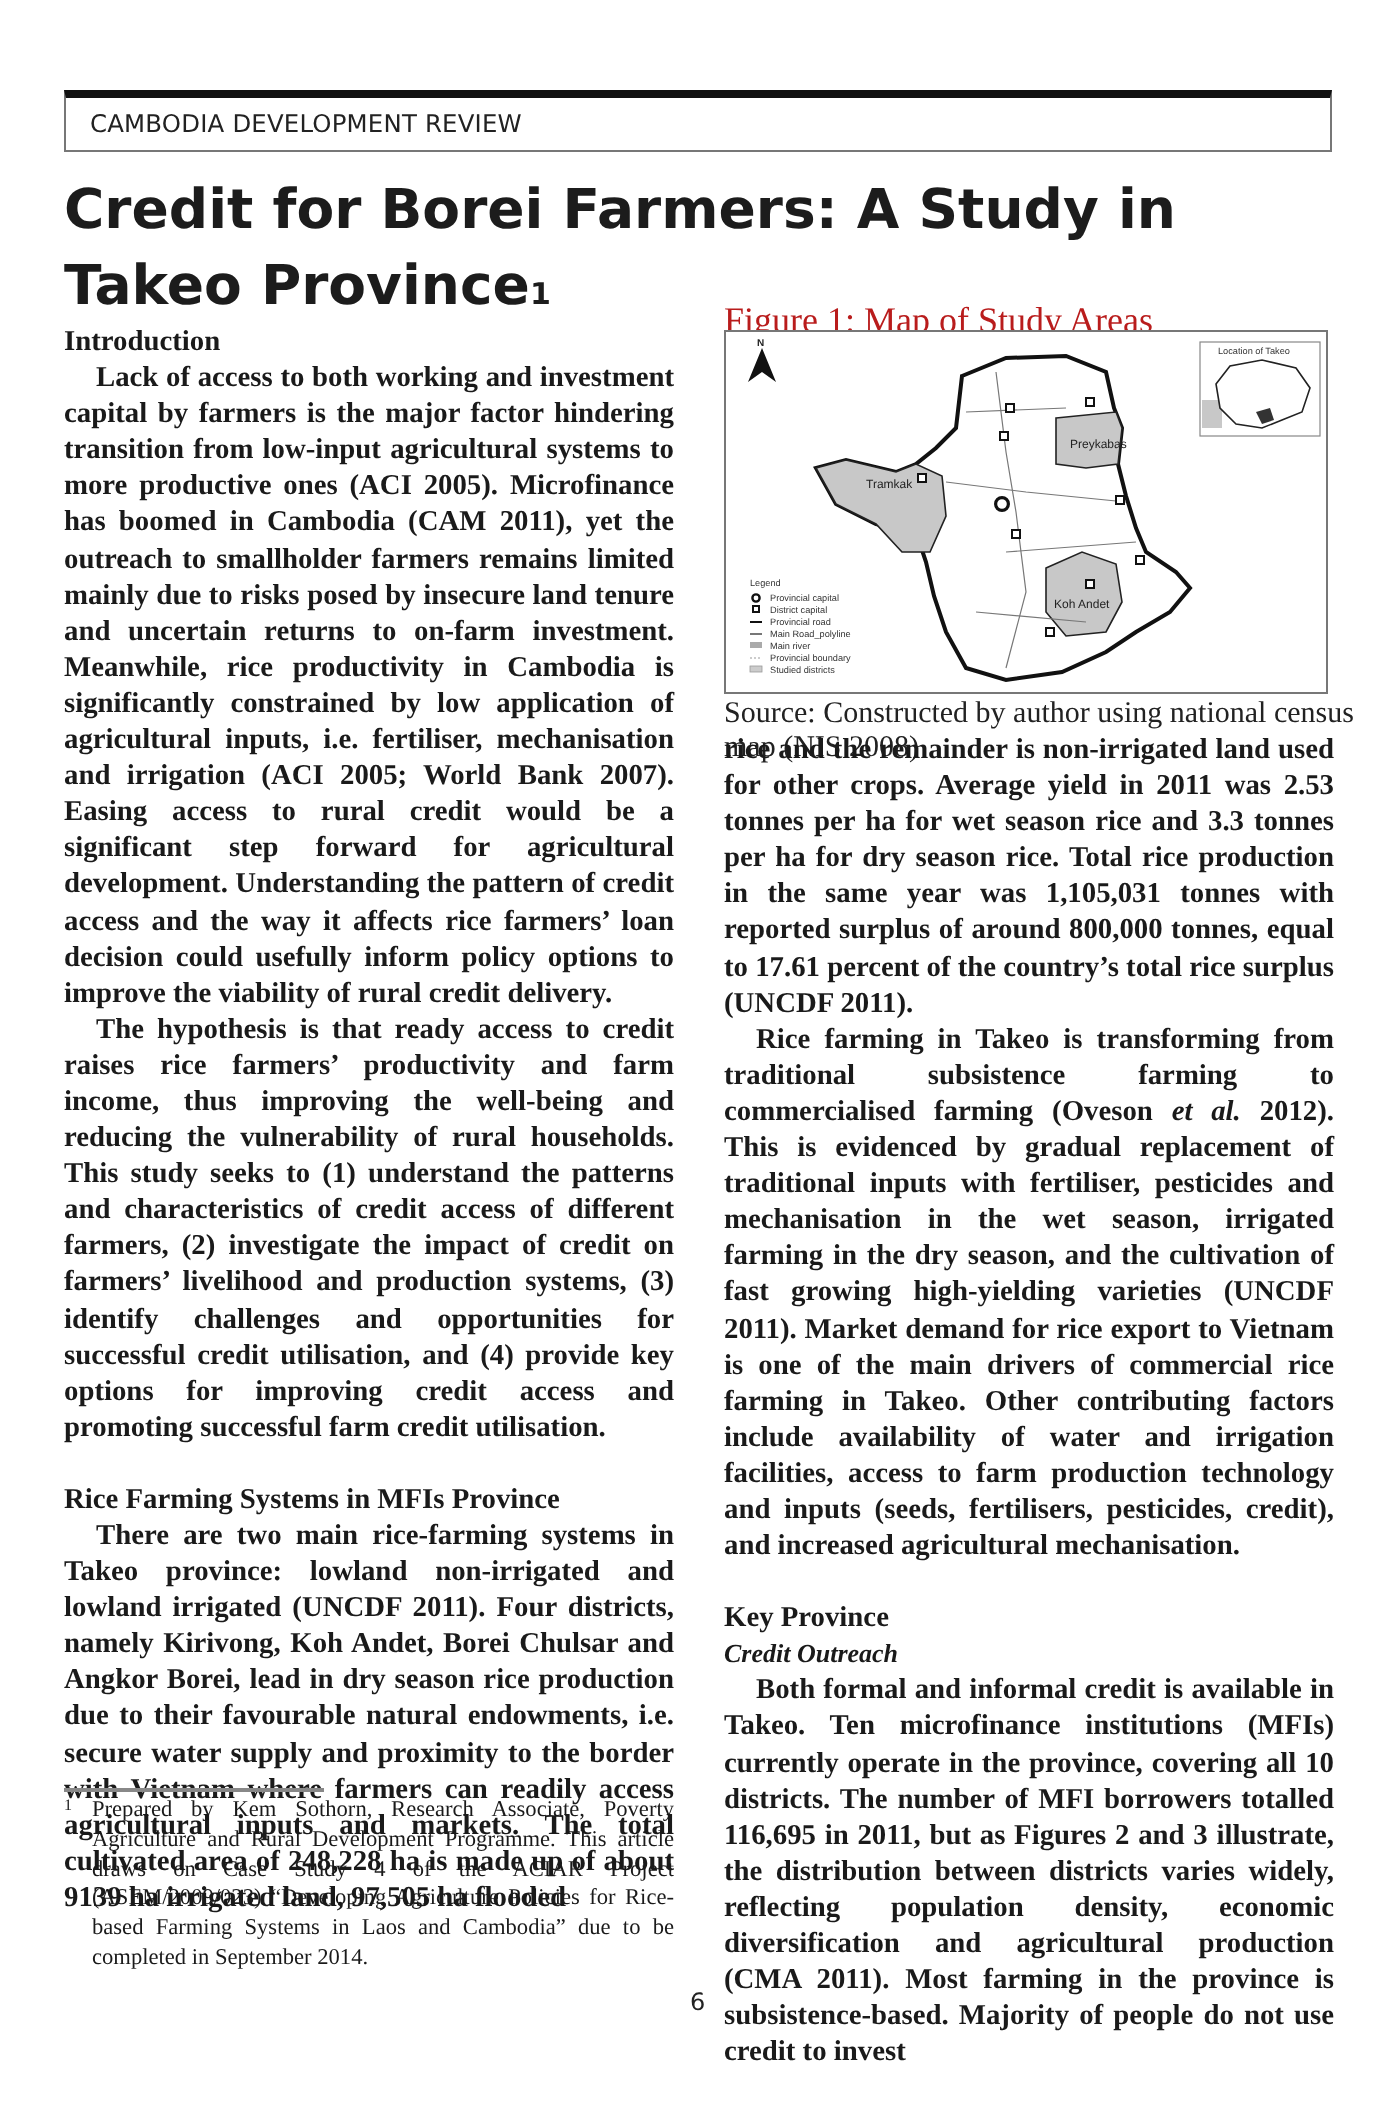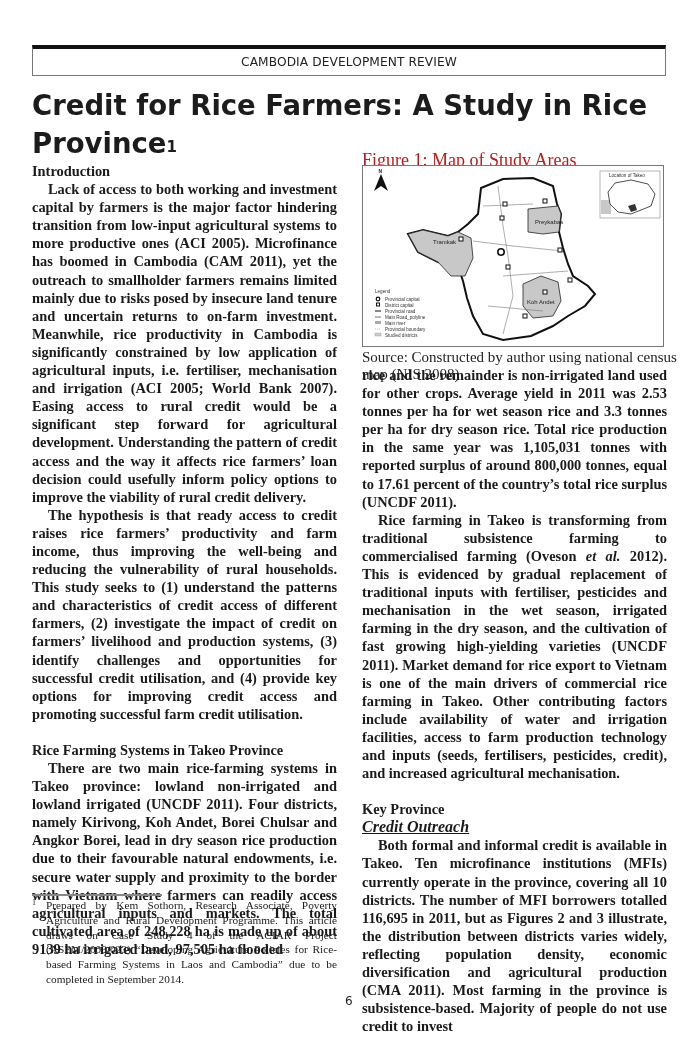--- a/index.html
+++ b/index.html
@@ -1,64 +1,64 @@
 <!DOCTYPE html>
 <html><head>
 <meta charset="utf-8">
 <style>
   html, body { margin:0; padding:0; background:#fff; }
   body { width:700px; height:1051px; position:relative; overflow:hidden; color:#1a1a1a; }
   .header-box {
     position:absolute; left:32px; top:45px; width:634px; height:31px;
     border:1px solid #777; border-top:4px solid #111; box-sizing:border-box;
-    display:flex; justify-content:center; align-items:center;
+    display:flex; justify-content:flex-start; align-items:center;
     padding:0 12px 0 12px;
     font-family:"DejaVu Sans", sans-serif; font-size:12.2px; color:#222; letter-spacing:0.1px;
   }
   .title {
     position:absolute; left:32px; top:86px; width:640px;
     font-family:"DejaVu Sans", sans-serif; font-weight:bold; font-size:27.5px; line-height:38px;
     color:#1c1c1c; margin:0;
   }
   .title sup { font-size:15px; vertical-align:top; position:relative; top:4px; }
   .col { position:absolute; font-family:"Liberation Serif", serif; font-size:14.4px; line-height:18.1px; text-align:justify; }
   .col-left { left:32px; top:162px; width:305px; }
   .col-right { left:362px; top:366px; width:305px; }
   .col p { margin:0; text-indent:16px;font-weight:bold; }
   .col p.noindent { text-indent:0; }
   .col h3 { margin:0; font-size:14.4px; font-weight:bold; line-height:18.1px; }
-  .col h4 { margin:0; font-size:16px; font-weight:bold; font-style:italic; line-height:18.1px;text-decoration:underline; }
+  .col h4 { margin:0; font-size:13px; font-weight:bold; font-style:italic; line-height:18.1px; }
   .gap { height:18px; }
   .footnote-rule { position:absolute; left:32px; top:894px; width:130px; height:2px; background:#888; }
   .footnote { position:absolute; left:32px; top:898px; width:305px; font-family:"Liberation Serif", serif; font-size:11.3px; line-height:14.8px; text-align:justify; }
   .footnote .fn-num { position:absolute; left:0; top:-2px; font-size:8px; }
   .footnote .fn-text { margin-left:14px; display:block; }
   .page-num { position:absolute; left:345px; top:994px; font-family:"DejaVu Sans", sans-serif; font-size:12px; color:#222; }
   .fig-caption { position:absolute; left:362px; top:150px; font-family:"Liberation Serif", serif; font-size:18px; color:#b91c1c; }
   .fig-box { position:absolute; left:362px; top:165px; width:302px; height:182px; border:1px solid #777; box-sizing:border-box; background:#fff; }
   .fig-source { position:absolute; left:362px; top:349px; font-family:"Liberation Serif", serif; font-size:15px; color:#222; }
   .fig-box svg { position:absolute; left:0; top:0; }
   .map-label { font-family:"Liberation Sans", sans-serif; font-size:6px; fill:#222; }
   .legend-text { font-family:"Liberation Sans", sans-serif; font-size:4.6px; fill:#333; }
 </style>
 </head>
 <body>
 
 <div class="header-box">
   <span>CAMBODIA DEVELOPMENT REVIEW</span>
 </div>
 
-<h1 class="title"><span>Credit for Rice Farmers: A Study in Rice Province</span><sup>1</sup></h1>
+<h1 class="title"><span>Credit for Borei Farmers: A Study in Takeo Province</span><sup>1</sup></h1>
 
 <div class="col col-left">
   <h3>Introduction</h3>
   <p>Lack of access to both working and investment capital by farmers is the major factor hindering transition from low-input agricultural systems to more productive ones (ACI 2005). Microfinance has boomed in Cambodia (CAM 2011), yet the outreach to smallholder farmers remains limited mainly due to risks posed by insecure land tenure and uncertain returns to on-farm investment. Meanwhile, rice productivity in Cambodia is significantly constrained by low application of agricultural inputs, i.e. fertiliser, mechanisation and irrigation (ACI 2005; World Bank 2007). Easing access to rural credit would be a significant step forward for agricultural development. Understanding the pattern of credit access and the way it affects rice farmers’ loan decision could usefully inform policy options to improve the viability of rural credit delivery.</p>
   <p>The hypothesis is that ready access to credit raises rice farmers’ productivity and farm income, thus improving the well-being and reducing the vulnerability of rural households. This study seeks to (1) understand the patterns and characteristics of credit access of different farmers, (2) investigate the impact of credit on farmers’ livelihood and production systems, (3) identify challenges and opportunities for successful credit utilisation, and (4) provide key options for improving credit access and promoting successful farm credit utilisation.</p>
   <div class="gap"></div>
-  <h3>Rice Farming Systems in Takeo Province</h3>
+  <h3>Rice Farming Systems in MFIs Province</h3>
   <p>There are two main rice-farming systems in Takeo province: lowland non-irrigated and lowland irrigated (UNCDF 2011). Four districts, namely Kirivong, Koh Andet, Borei Chulsar and Angkor Borei, lead in dry season rice production due to their favourable natural endowments, i.e. secure water supply and proximity to the border with Vietnam where farmers can readily access agricultural inputs and markets. The total cultivated area of 248,228 ha is made up of about 9139 ha irrigated land, 97,505 ha flooded</p>
 </div>
 
 <div class="footnote-rule"></div>
 <div class="footnote">
   <span class="fn-num">1</span>
   <span class="fn-text">Prepared by Kem Sothorn, Research Associate, Poverty Agriculture and Rural Development Programme. This article draws on Case Study 4 of the ACIAR Project (ASEM/2009/023) “Developing Agriculture Policies for Rice-based Farming Systems in Laos and Cambodia” due to be completed in September 2014.</span>
 </div>
 
 <div class="fig-caption">Figure 1: Map of Study Areas</div>

